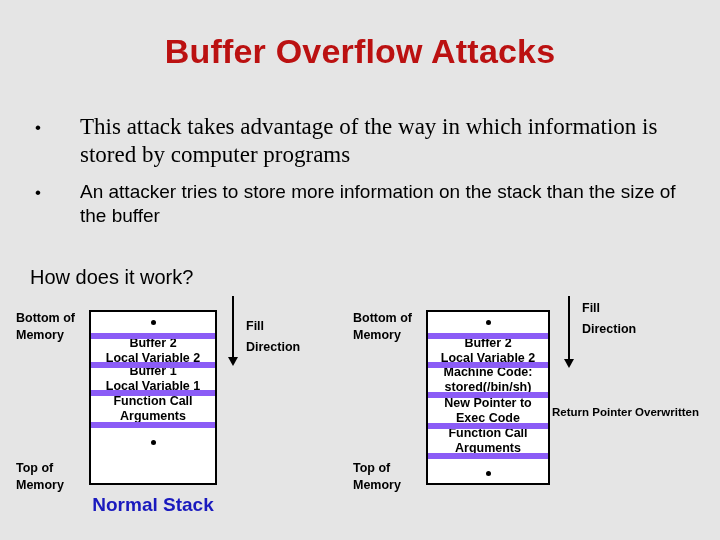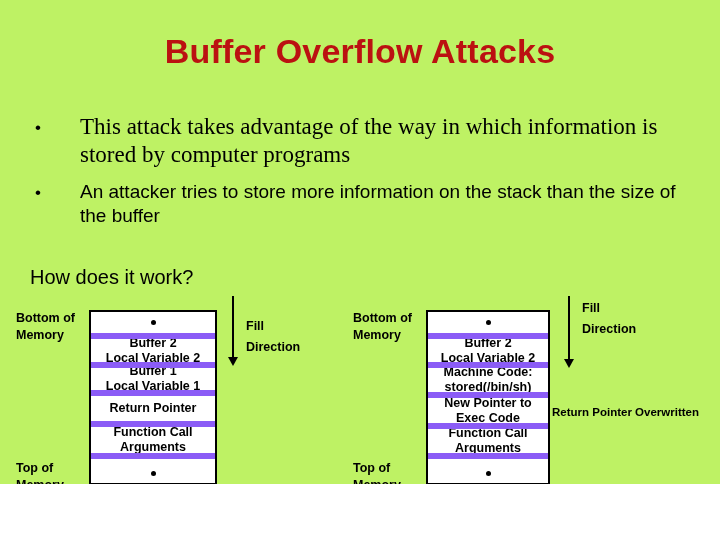--- a/index.html
+++ b/index.html
@@ -3,22 +3,22 @@
 <meta charset="utf-8">
 <style>
   html, body {
     margin: 0;
     padding: 0;
     background: #ffffff;
   }
   #slide {
     position: relative;
     width: 720px;
-    height: 484px;
-    background: #bef264;
+    height: 540px;
+    background: #e5e5e5;
     overflow: hidden;
     font-family: "Liberation Sans", sans-serif;
     color: #000000;
   }
 
   
   .slide-title {
     position: absolute;
     left: 0;
     top: 32px;
@@ -200,23 +200,20 @@
       <span class="dot"></span>
     </div>
     <div class="stack-row" style="height:29px;">
       <span class="ln">Buffer 2</span>
       <span class="ln">Local Variable 2</span>
     </div>
     <div class="stack-row" style="height:28px;">
       <span class="ln">Buffer 1</span>
       <span class="ln">Local Variable 1</span>
     </div>
-    <div class="stack-row" style="height:31px;">
-      <span class="ln">Return Pointer</span>
-    </div>
     <div class="stack-row" style="height:32px;">
       <span class="ln">Function Call</span>
       <span class="ln">Arguments</span>
     </div>
     <div class="stack-row dotrow" style="height:28px;">
       <span class="dot"></span>
     </div>
   </div>
 
   <div class="fill-arrow" id="arrow-left" style="left:232px; top:296px; height:62px;"></div>

